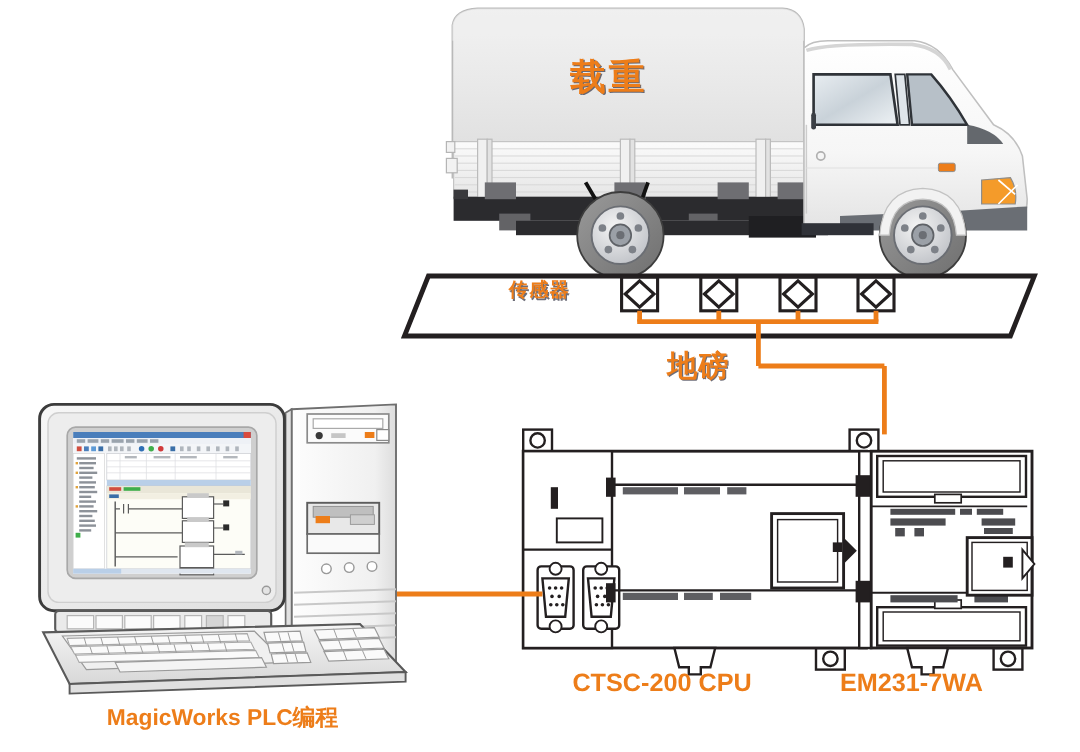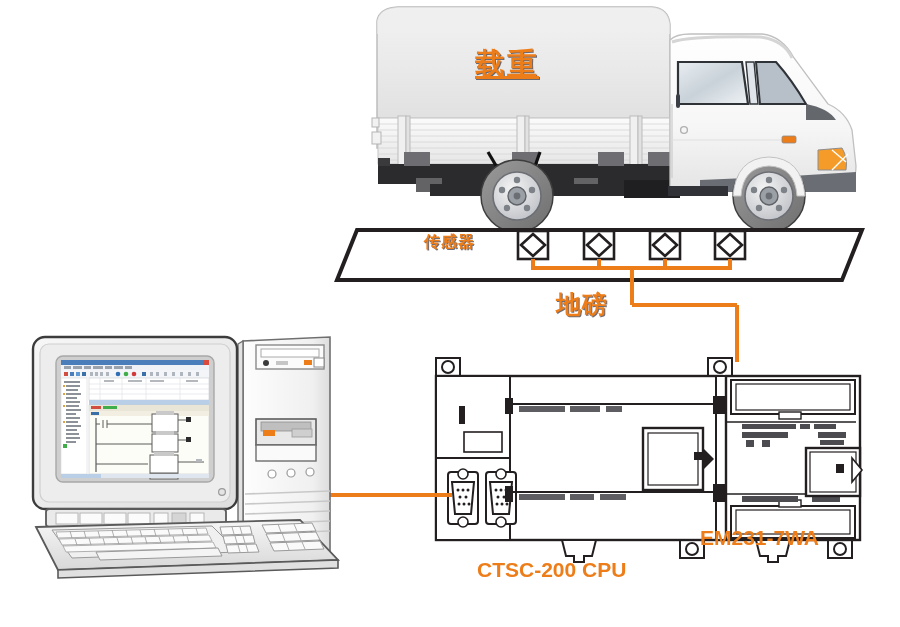--- a/index.html
+++ b/index.html
@@ -549,24 +549,25 @@
           <line x1="235" y1="536" x2="237" y2="543"></line>
             <line x1="243" y1="536" x2="245" y2="543"></line>
           <line x1="238" y1="545" x2="240" y2="552"></line>
             <line x1="246" y1="545" x2="248" y2="552"></line>
         </g>
       </g>
     </g>
 
   </svg>
 
-  <div class="lbl sh" style="left:475px;top:44px;font-size:30px;letter-spacing:2px;text-decoration:underline;">载重</div>
+  <div class="lbl sh" style="left:475px;top:44px;font-size:30px;letter-spacing:2px;">载重</div>
 
   <div class="lbl sh" style="left:424px;top:232px;font-size:16px;letter-spacing:1px;">传感器</div>
 
   <div class="lbl sh" style="left:556px;top:288px;font-size:25px;letter-spacing:1px;text-align:center;">地磅</div>
 
+  <div class="lbl" style="left:89px;top:585px;font-size:19px;">MagicWorks PLC编程</div>
 
   <div class="lbl" style="left:477px;top:558px;font-size:21px;">CTSC-200 CPU</div>
 
-  <div class="lbl" style="left:700px;top:526px;font-size:21px;">EM231-7WA</div>
+  <div class="lbl" style="left:700px;top:558px;font-size:21px;">EM231-7WA</div>
 
 </div>
 
 </body></html>

